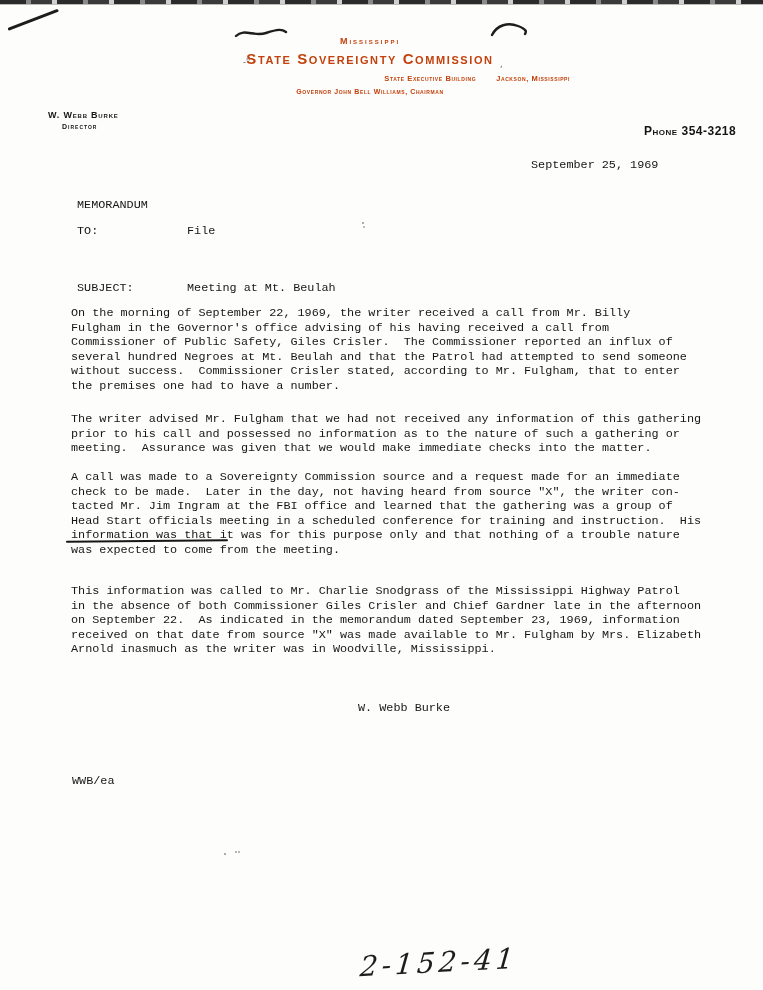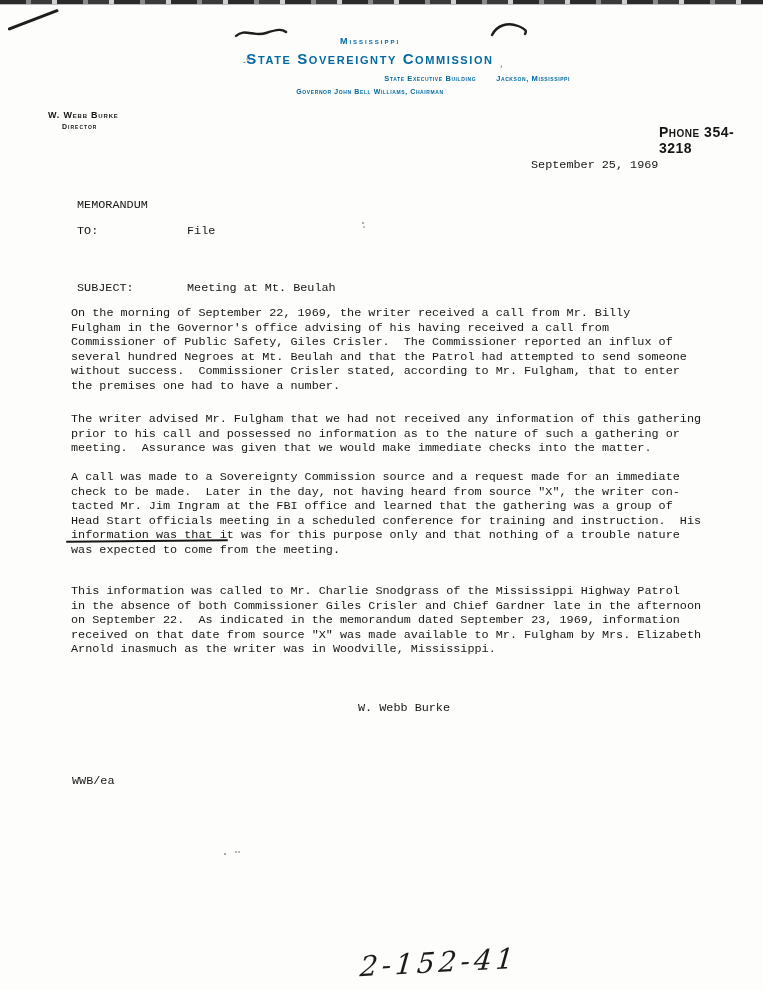--- a/index.html
+++ b/index.html
@@ -38,21 +38,21 @@
     transform-origin: left center;
   }
   .squiggle { position: absolute; }
   .sq-left  { left: 234px; top: 24px; }
   .sq-right { left: 490px; top: 20px; }
   .letterhead {
     position: absolute;
     left: 170px; top: 36px;
     width: 400px;
     text-align: center;
-    color: #0369a1;
+    color: #c2410c;
   }
   .lh-state {
     font-size: 9px;
     font-weight: 700;
     font-variant: small-caps;
     letter-spacing: 2px;
   }
   .lh-org {
     margin-top: 4px;
     font-size: 15px;
@@ -97,22 +97,22 @@
   .director-title {
     margin-top: 3px;
     margin-left: 14px;
     font-size: 7px;
     font-weight: 700;
     font-variant: small-caps;
     letter-spacing: 1px;
   }
   .phone {
     position: absolute;
-    left: 643px; top: 124px;
-    font-size: 14px;
+    left: 628px; top: 124px;
+    font-size: 12px;
     font-weight: 700;
     font-variant: small-caps;
     letter-spacing: 0.5px;
     color: #151515;
     padding-left: 16px;
   }
   .mono {
     font-family: "Liberation Mono", "DejaVu Sans Mono", monospace;
     font-size: 11.8px;
     line-height: 14.6px;

